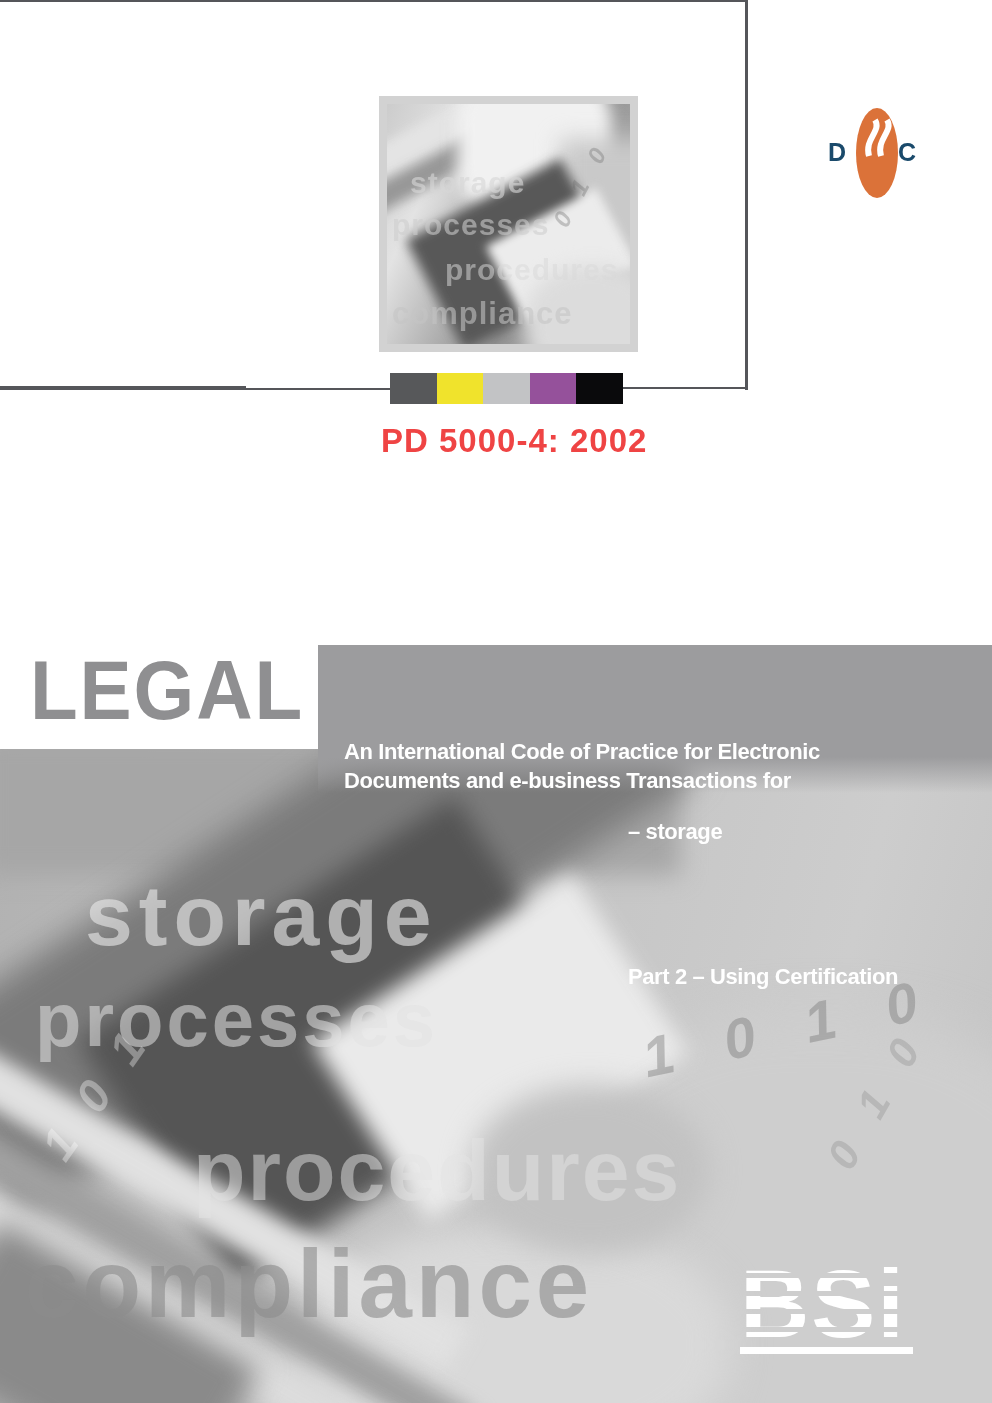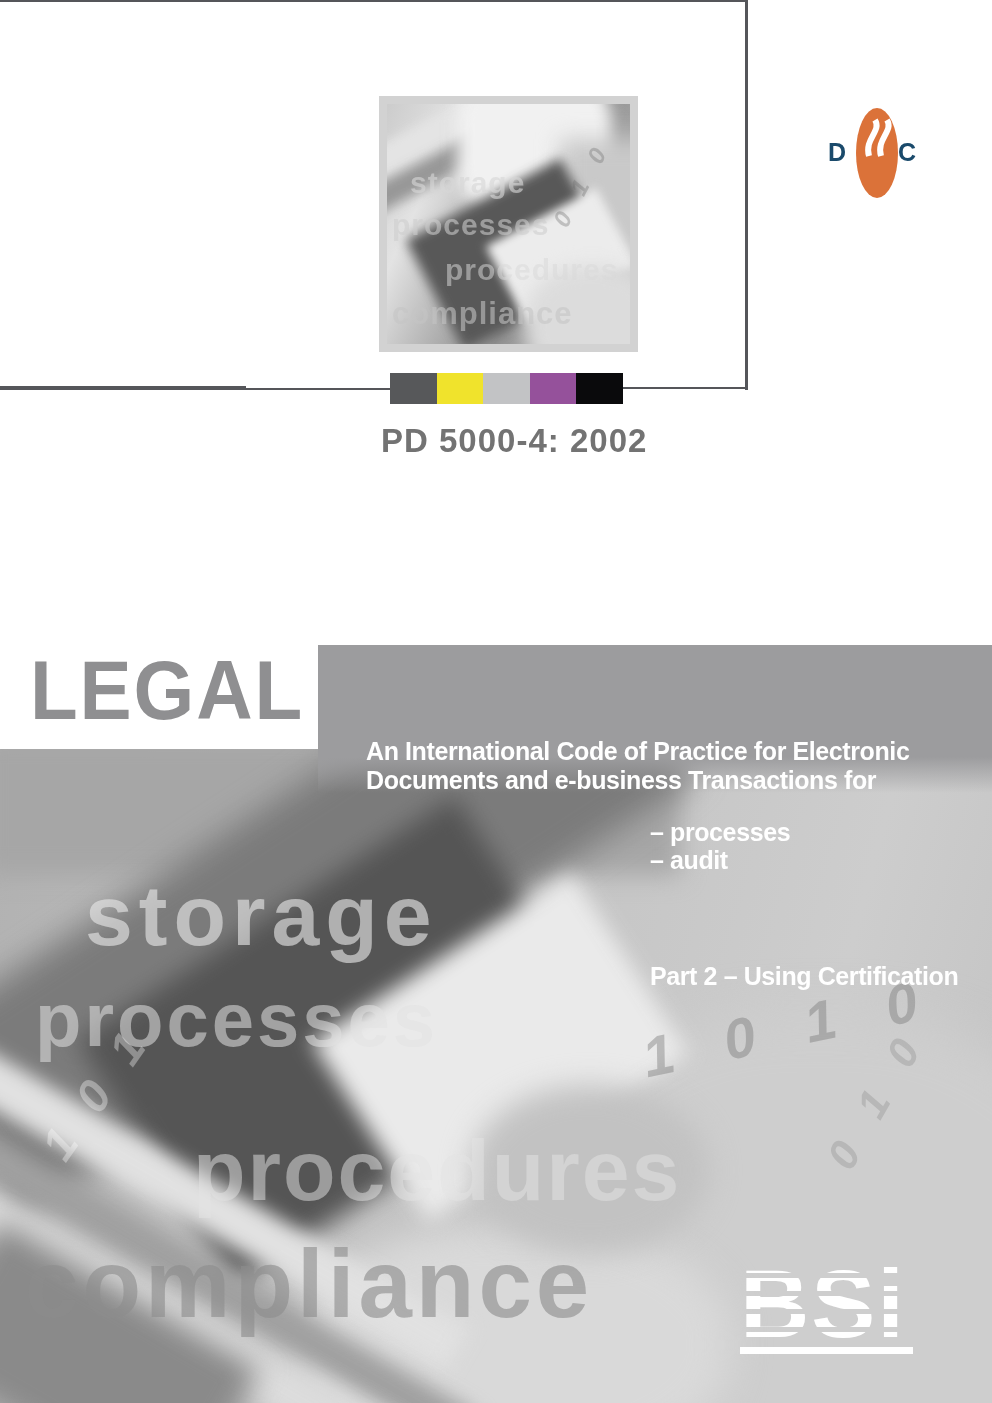--- a/index.html
+++ b/index.html
@@ -40,21 +40,21 @@
   .pw-storage{left:23px;top:62px;font-size:30px;color:rgba(214,214,214,.62);}
   .pw-processes{left:5px;top:104px;font-size:30px;color:rgba(205,205,205,.58);}
   .pw-procedures{left:58px;top:149px;font-size:30px;color:rgba(216,216,216,.52);}
   .pw-compliance{left:5px;top:192px;font-size:31px;color:rgba(196,196,196,.58);}
 
   
   .bars{left:390px;top:373px;width:233px;height:31px;display:flex;}
   .bars span{flex:1 1 0;}
 
   
-  .doc-code{left:381px;top:422px;font-weight:bold;font-size:33px;letter-spacing:1px;color:#737373;white-space:nowrap;}
+  .doc-code{left:381px;top:422px;font-weight:bold;font-size:33px;letter-spacing:1px;color:#ef4444;white-space:nowrap;}
 
   
   .montage{left:0;top:645px;width:992px;height:758px;overflow:hidden;
            background:linear-gradient(105deg,#b0b0b0 0%,#bdbdbd 30%,#c6c6c6 55%,#cdcdcd 78%,#c2c2c2 100%);}
   .montage .sh{position:absolute;}
   .m-top{left:-20px;top:90px;width:700px;height:140px;background:#a6a6a6;filter:blur(12px);z-index:1;}
   .m-darkband{left:-100px;top:160px;width:800px;height:210px;background:#7b7b7b;transform:rotate(-33deg);filter:blur(16px);z-index:1;}
   .m-disk{left:120px;top:250px;width:450px;height:290px;background:#555555;transform:rotate(-33deg);filter:blur(12px);z-index:1;}
   .m-card{left:345px;top:295px;width:310px;height:215px;background:#eaeaea;transform:rotate(-33deg);filter:blur(10px);z-index:2;}
   .m-thumb{left:470px;top:440px;width:240px;height:170px;background:#c2c2c2;border-radius:50%;filter:blur(14px);z-index:2;}
@@ -78,22 +78,22 @@
   .band-fade{left:318px;top:112px;width:674px;height:36px;
              background:linear-gradient(#9c9c9e,rgba(156,156,158,0));z-index:4;}
 
   
   .legal{left:30px;top:648px;font-weight:bold;font-size:84px;line-height:84px;letter-spacing:2px;
          color:#8f8f91;transform:scaleX(.93);transform-origin:left top;white-space:nowrap;z-index:7;}
   .admiss{left:350px;top:650px;font-weight:bold;font-size:80px;line-height:80px;
           color:#ffffff;white-space:nowrap;z-index:7;}
 
   
-  .cover-text{color:#ffffff;font-weight:bold;font-size:25px;line-height:29px;letter-spacing:-0.4px;
-              white-space:nowrap;z-index:7;margin-left:22px;}
+  .cover-text{color:#ffffff;font-weight:bold;font-size:22px;line-height:29px;letter-spacing:-0.4px;
+              white-space:nowrap;z-index:7;}
   .subtitle{left:344px;top:737px;}
   .bullets{left:628px;top:818px;line-height:28px;}
   .part{left:628px;top:962px;}
 
   
   .bsi{left:740px;top:1256px;width:180px;height:100px;z-index:7;}
   .bsi-text{display:block;font-weight:bold;font-size:96px;line-height:96px;letter-spacing:2px;color:#ffffff;
             -webkit-mask-image:repeating-linear-gradient(180deg,#000 0 13px,transparent 13px 18px);
             mask-image:repeating-linear-gradient(180deg,#000 0 13px,transparent 13px 18px);
             -webkit-mask-position:0 4px;mask-position:0 4px;}
@@ -171,22 +171,21 @@
     <div class="sh band-fade"></div>
   </div>
 
   <div class="abs legal">LEGAL</div>
 
   <div class="abs cover-text subtitle">
     <div>An International Code of Practice for Electronic</div>
     <div>Documents and e-business Transactions for</div>
   </div>
   <div class="abs cover-text bullets">
-    <div>– processes</div>
-    <div>– audit</div>
+    <div>– storage</div>
   </div>
   <div class="abs cover-text part">
     <div>Part 2 – Using Certification</div>
   </div>
 
   <div class="abs bsi">
     <span class="bsi-text">BSi</span>
     <div class="bsi-bar"></div>
   </div>
 

